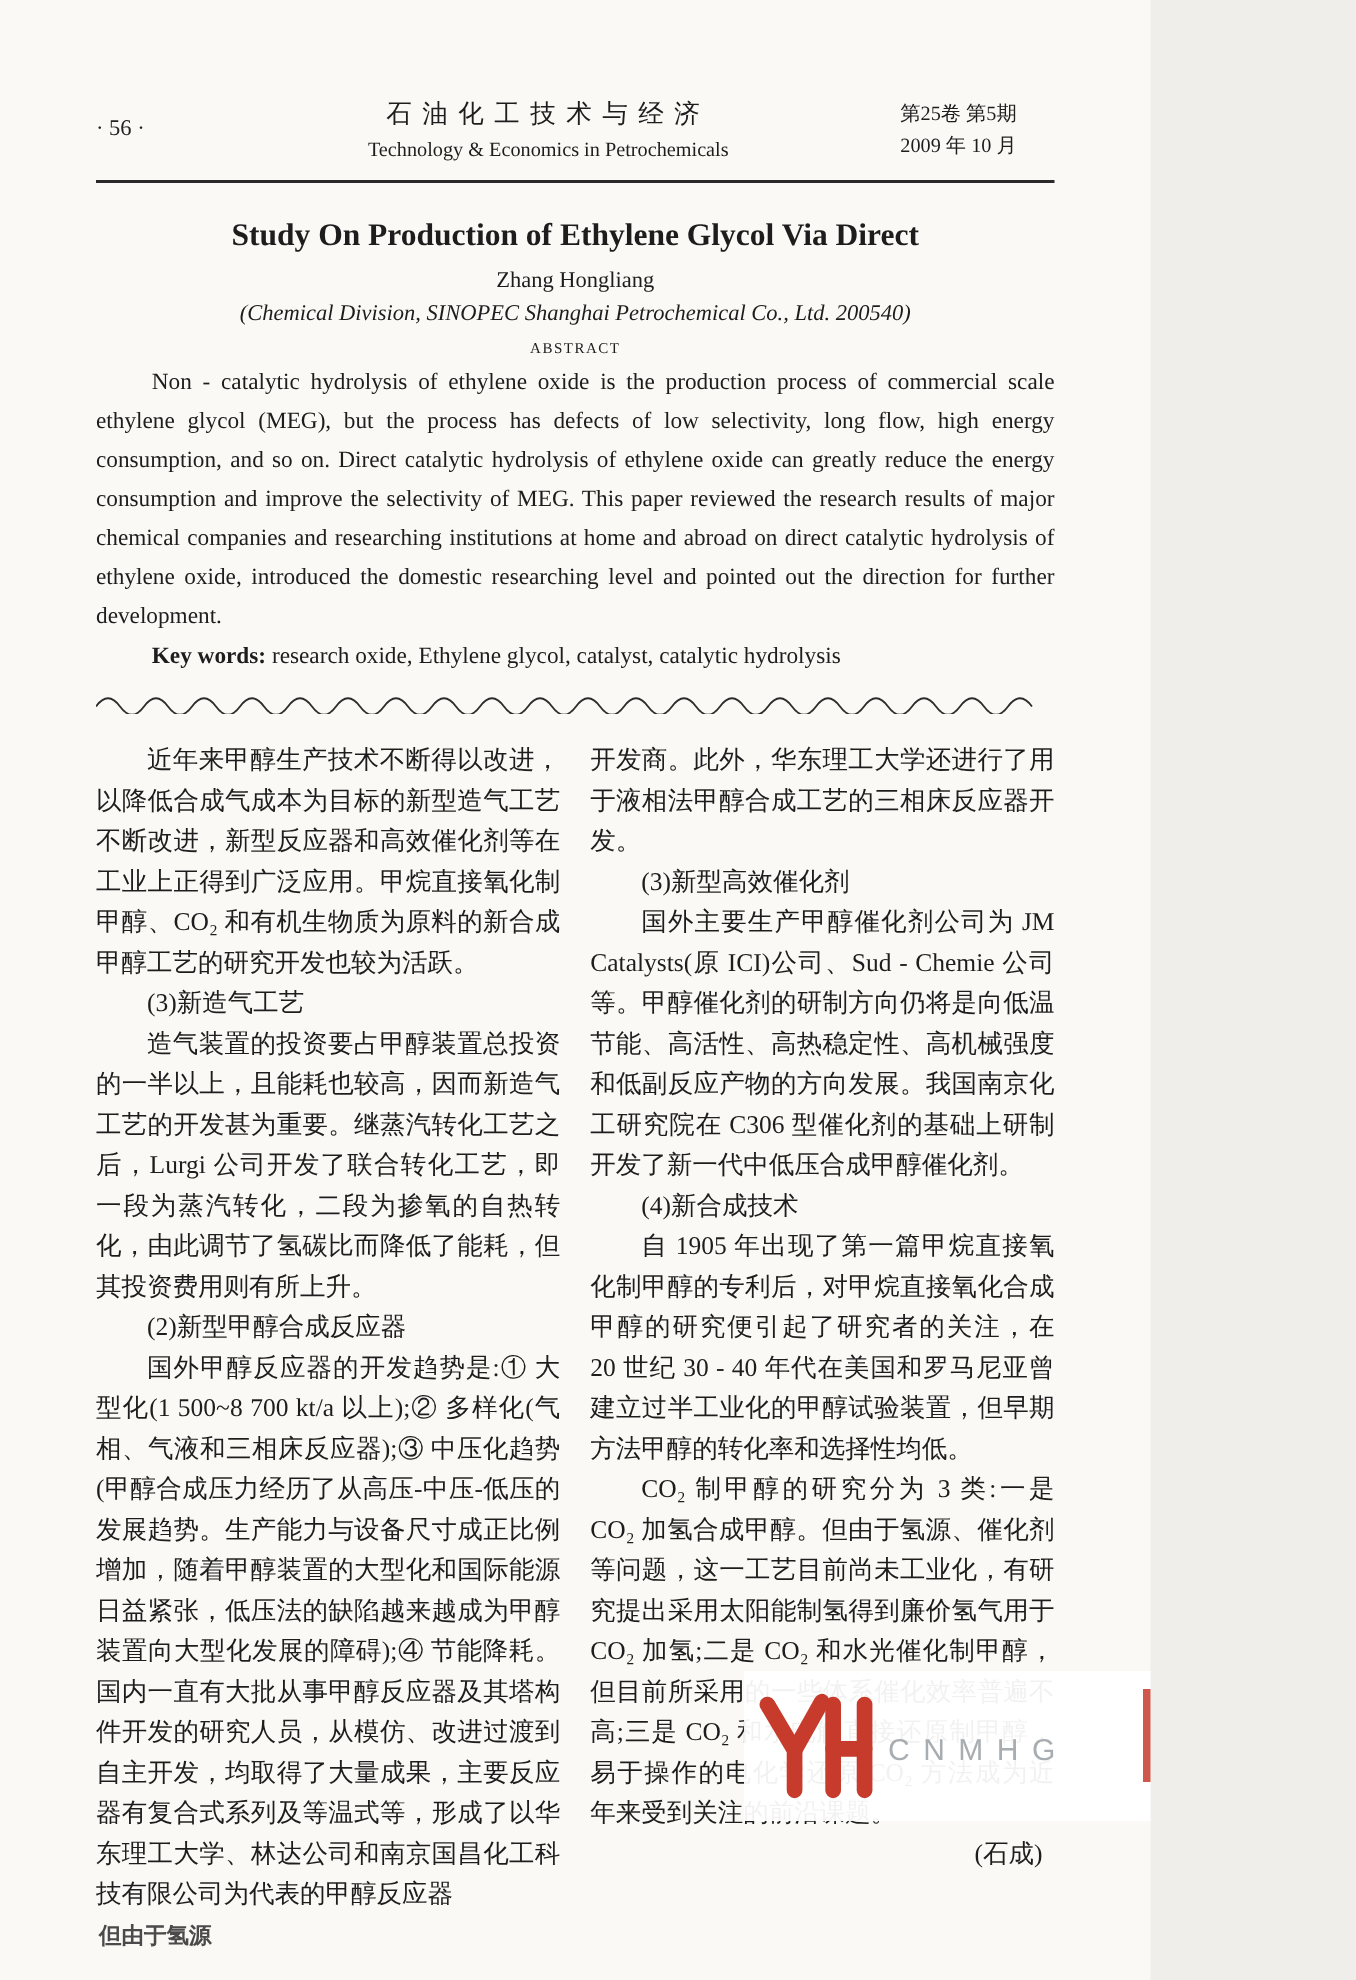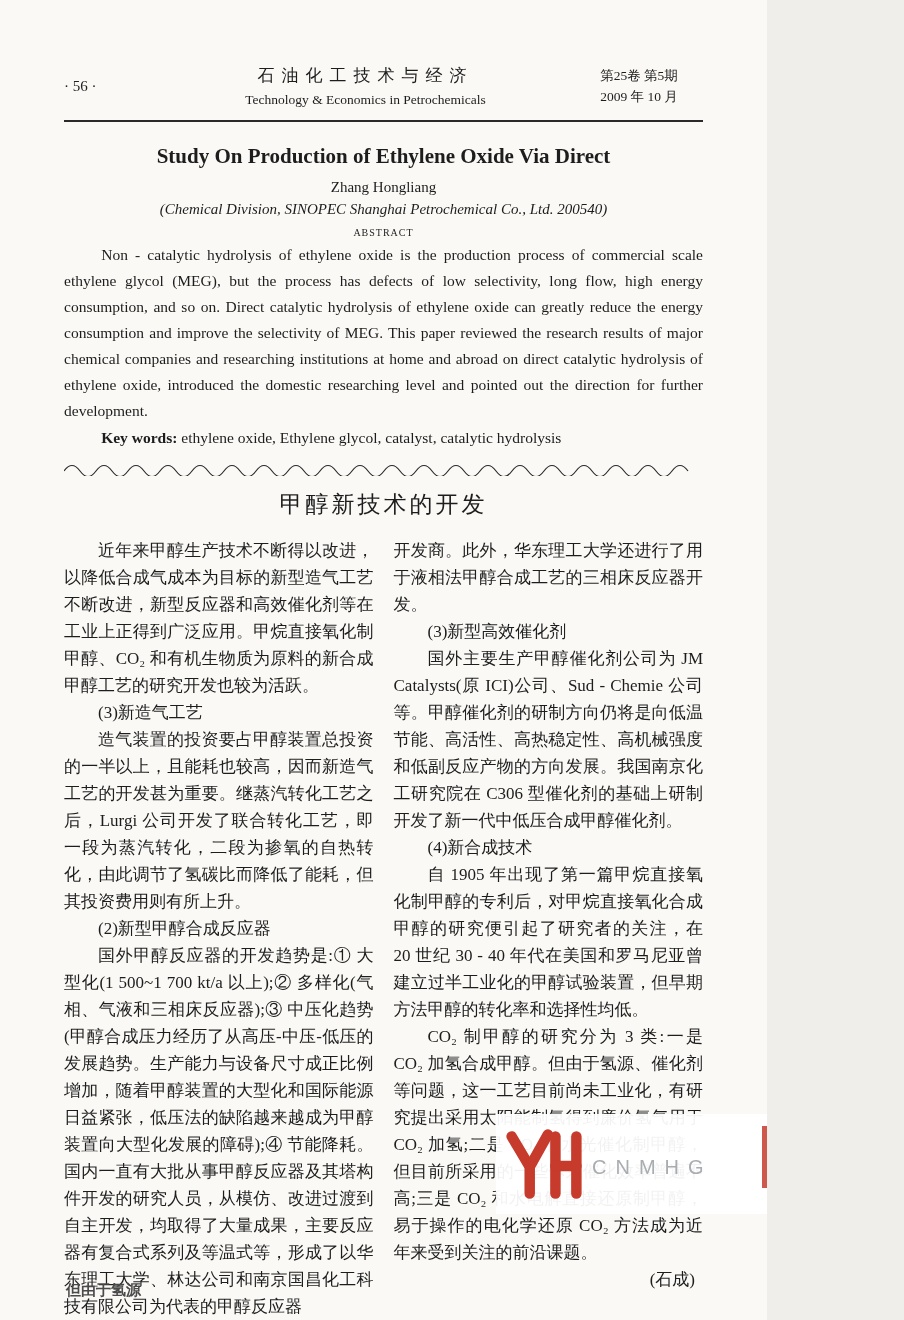--- a/index.html
+++ b/index.html
@@ -93,44 +93,43 @@
     </div>
     <div class="issue">
       <div>第25卷  第5期</div>
       <div>2009 年 10 月</div>
     </div>
   </header>
   <div class="rule"></div>
 
   <section class="en-article">
     <h1 class="en-title">
-      <div>Study On Production of Ethylene Oxide Via Direct</div>
+      <div>Study On Production of Ethylene Glycol Via Direct</div>
     </h1>
     <div class="author">Zhang Hongliang</div>
     <div class="affiliation">(Chemical Division, SINOPEC Shanghai Petrochemical Co., Ltd. 200540)</div>
     <div class="abs-head">ABSTRACT</div>
     <p class="abstract">Non - catalytic hydrolysis of ethylene oxide is the production process of commercial scale ethylene glycol (MEG), but the process has defects of low selectivity, long flow, high energy consumption, and so on. Direct catalytic hydrolysis of ethylene oxide can greatly reduce the energy consumption and improve the selectivity of MEG. This paper reviewed the research results of major chemical companies and researching institutions at home and abroad on direct catalytic hydrolysis of ethylene oxide, introduced the domestic researching level and pointed out the direction for further development.</p>
-    <p class="keywords"><b>Key words:</b><span> ethylene oxide, Ethylene glycol, catalyst, catalytic hydrolysis</span></p>
+    <p class="keywords"><b>Key words:</b><span> research oxide, Ethylene glycol, catalyst, catalytic hydrolysis</span></p>
   </section>
 
   <div class="wave">
     <svg width="640" height="14" viewBox="0 0 640 14">
       <path d="M0 9 q8 -11 16 0 t16 0 t16 0 t16 0 t16 0 t16 0 t16 0 t16 0 t16 0 t16 0 t16 0 t16 0 t16 0 t16 0 t16 0 t16 0 t16 0 t16 0 t16 0 t16 0 t16 0 t16 0 t16 0 t16 0 t16 0 t16 0 t16 0 t16 0 t16 0 t16 0 t16 0 t16 0 t16 0 t16 0 t16 0 t16 0 t16 0 t16 0 t16 0" stroke="#2b2b2b" stroke-width="1.2" fill="none"></path>
     </svg>
   </div>
 
   <section>
-    <h2 class="cn-title">甲醇新技术的开发</h2>
     <div class="columns">
       <div class="col">
         <p>近年来甲醇生产技术不断得以改进，以降低合成气成本为目标的新型造气工艺不断改进，新型反应器和高效催化剂等在工业上正得到广泛应用。甲烷直接氧化制甲醇、CO₂ 和有机生物质为原料的新合成甲醇工艺的研究开发也较为活跃。</p>
         <p>(3)新造气工艺</p>
         <p>造气装置的投资要占甲醇装置总投资的一半以上，且能耗也较高，因而新造气工艺的开发甚为重要。继蒸汽转化工艺之后，Lurgi 公司开发了联合转化工艺，即一段为蒸汽转化，二段为掺氧的自热转化，由此调节了氢碳比而降低了能耗，但其投资费用则有所上升。</p>
         <p>(2)新型甲醇合成反应器</p>
-        <p>国外甲醇反应器的开发趋势是:① 大型化(1 500~1 700 kt/a 以上);② 多样化(气相、气液和三相床反应器);③ 中压化趋势(甲醇合成压力经历了从高压-中压-低压的发展趋势。生产能力与设备尺寸成正比例增加，随着甲醇装置的大型化和国际能源日益紧张，低压法的缺陷越来越成为甲醇装置向大型化发展的障碍);④ 节能降耗。国内一直有大批从事甲醇反应器及其塔构件开发的研究人员，从模仿、改进过渡到自主开发，均取得了大量成果，主要反应器有复合式系列及等温式等，形成了以华东理工大学、林达公司和南京国昌化工科技有限公司为代表的甲醇反应器</p>
+        <p>国外甲醇反应器的开发趋势是:① 大型化(1 500~8 700 kt/a 以上);② 多样化(气相、气液和三相床反应器);③ 中压化趋势(甲醇合成压力经历了从高压-中压-低压的发展趋势。生产能力与设备尺寸成正比例增加，随着甲醇装置的大型化和国际能源日益紧张，低压法的缺陷越来越成为甲醇装置向大型化发展的障碍);④ 节能降耗。国内一直有大批从事甲醇反应器及其塔构件开发的研究人员，从模仿、改进过渡到自主开发，均取得了大量成果，主要反应器有复合式系列及等温式等，形成了以华东理工大学、林达公司和南京国昌化工科技有限公司为代表的甲醇反应器</p>
       </div>
       <div class="col">
         <p class="no-indent">开发商。此外，华东理工大学还进行了用于液相法甲醇合成工艺的三相床反应器开发。</p>
         <p>(3)新型高效催化剂</p>
         <p>国外主要生产甲醇催化剂公司为 JM Catalysts(原 ICI)公司、Sud - Chemie 公司等。甲醇催化剂的研制方向仍将是向低温节能、高活性、高热稳定性、高机械强度和低副反应产物的方向发展。我国南京化工研究院在 C306 型催化剂的基础上研制开发了新一代中低压合成甲醇催化剂。</p>
         <p>(4)新合成技术</p>
         <p>自 1905 年出现了第一篇甲烷直接氧化制甲醇的专利后，对甲烷直接氧化合成甲醇的研究便引起了研究者的关注，在 20 世纪 30 - 40 年代在美国和罗马尼亚曾建立过半工业化的甲醇试验装置，但早期方法甲醇的转化率和选择性均低。</p>
         <p>CO₂ 制甲醇的研究分为 3 类:一是 CO₂ 加氢合成甲醇。但由于氢源、催化剂等问题，这一工艺目前尚未工业化，有研究提出采用太阳能制氢得到廉价氢气用于 CO₂ 加氢;二是 CO₂ 和水光催化制甲醇，但目前所采用的一些体系催化效率普遍不高;三是 CO₂ 和水电解直接还原制甲醇，易于操作的电化学还原 CO₂ 方法成为近年来受到关注的前沿课题。</p>
         <p class="sig">(石成)</p>
       </div>

